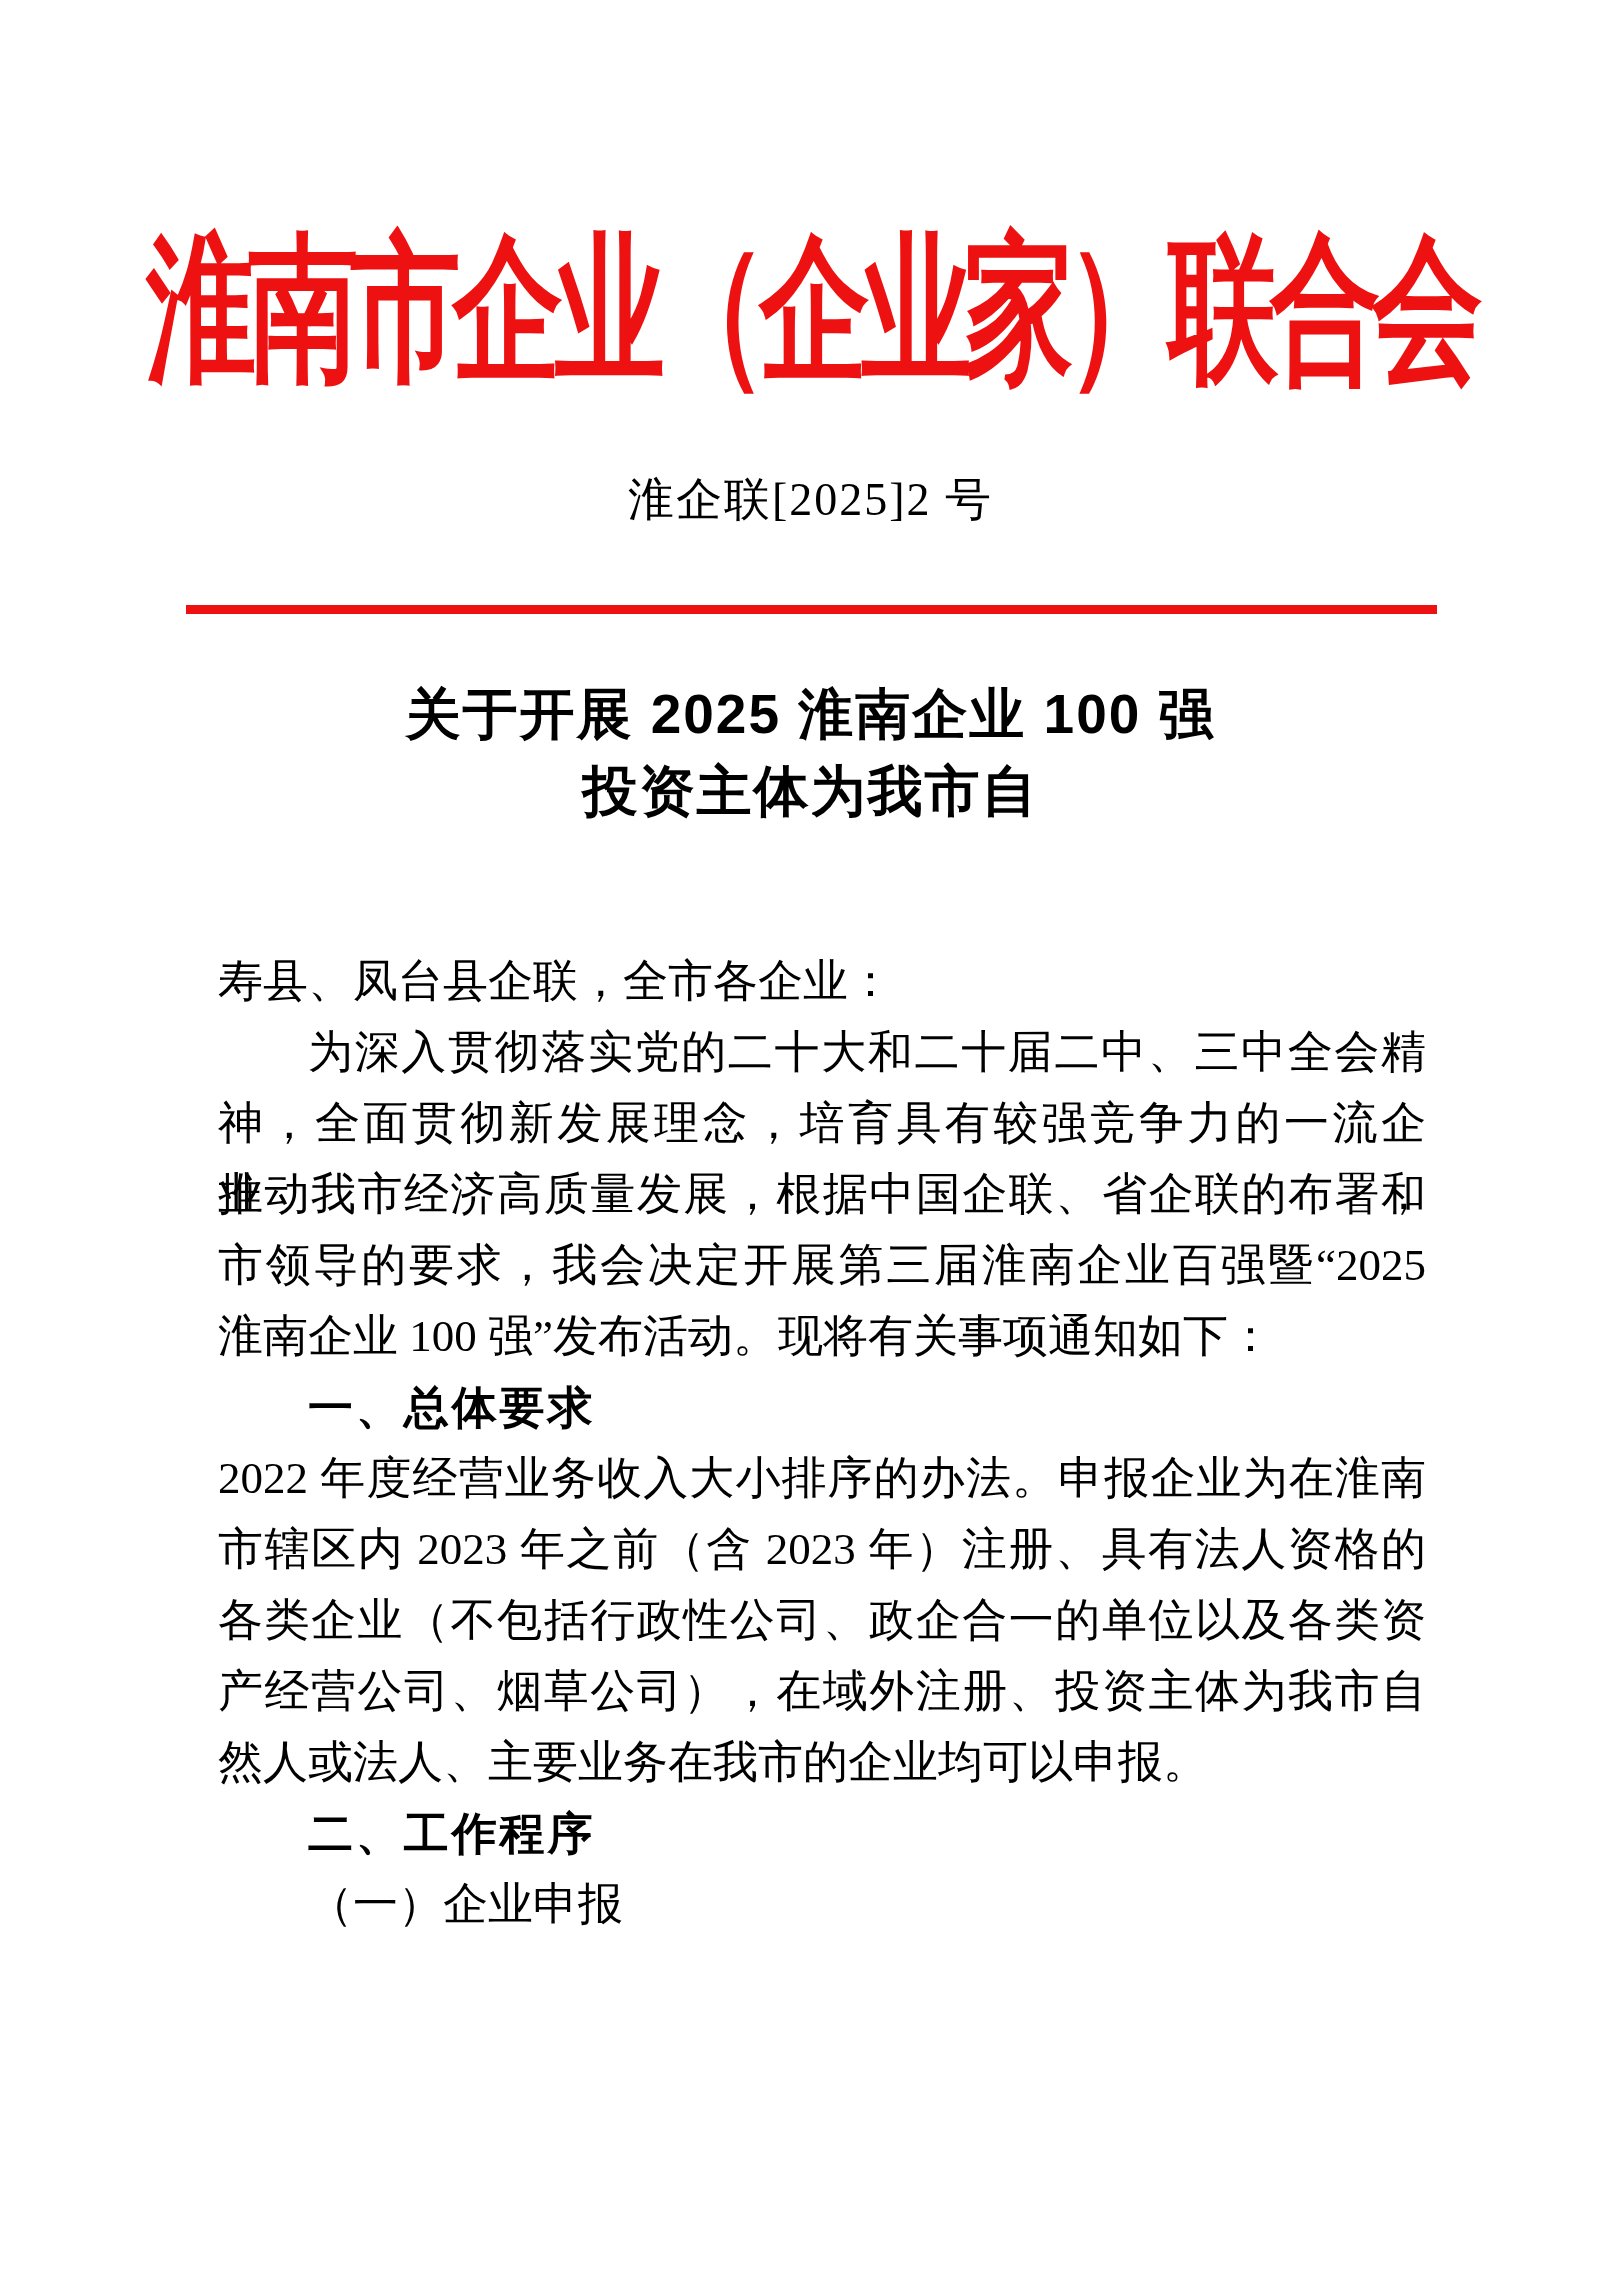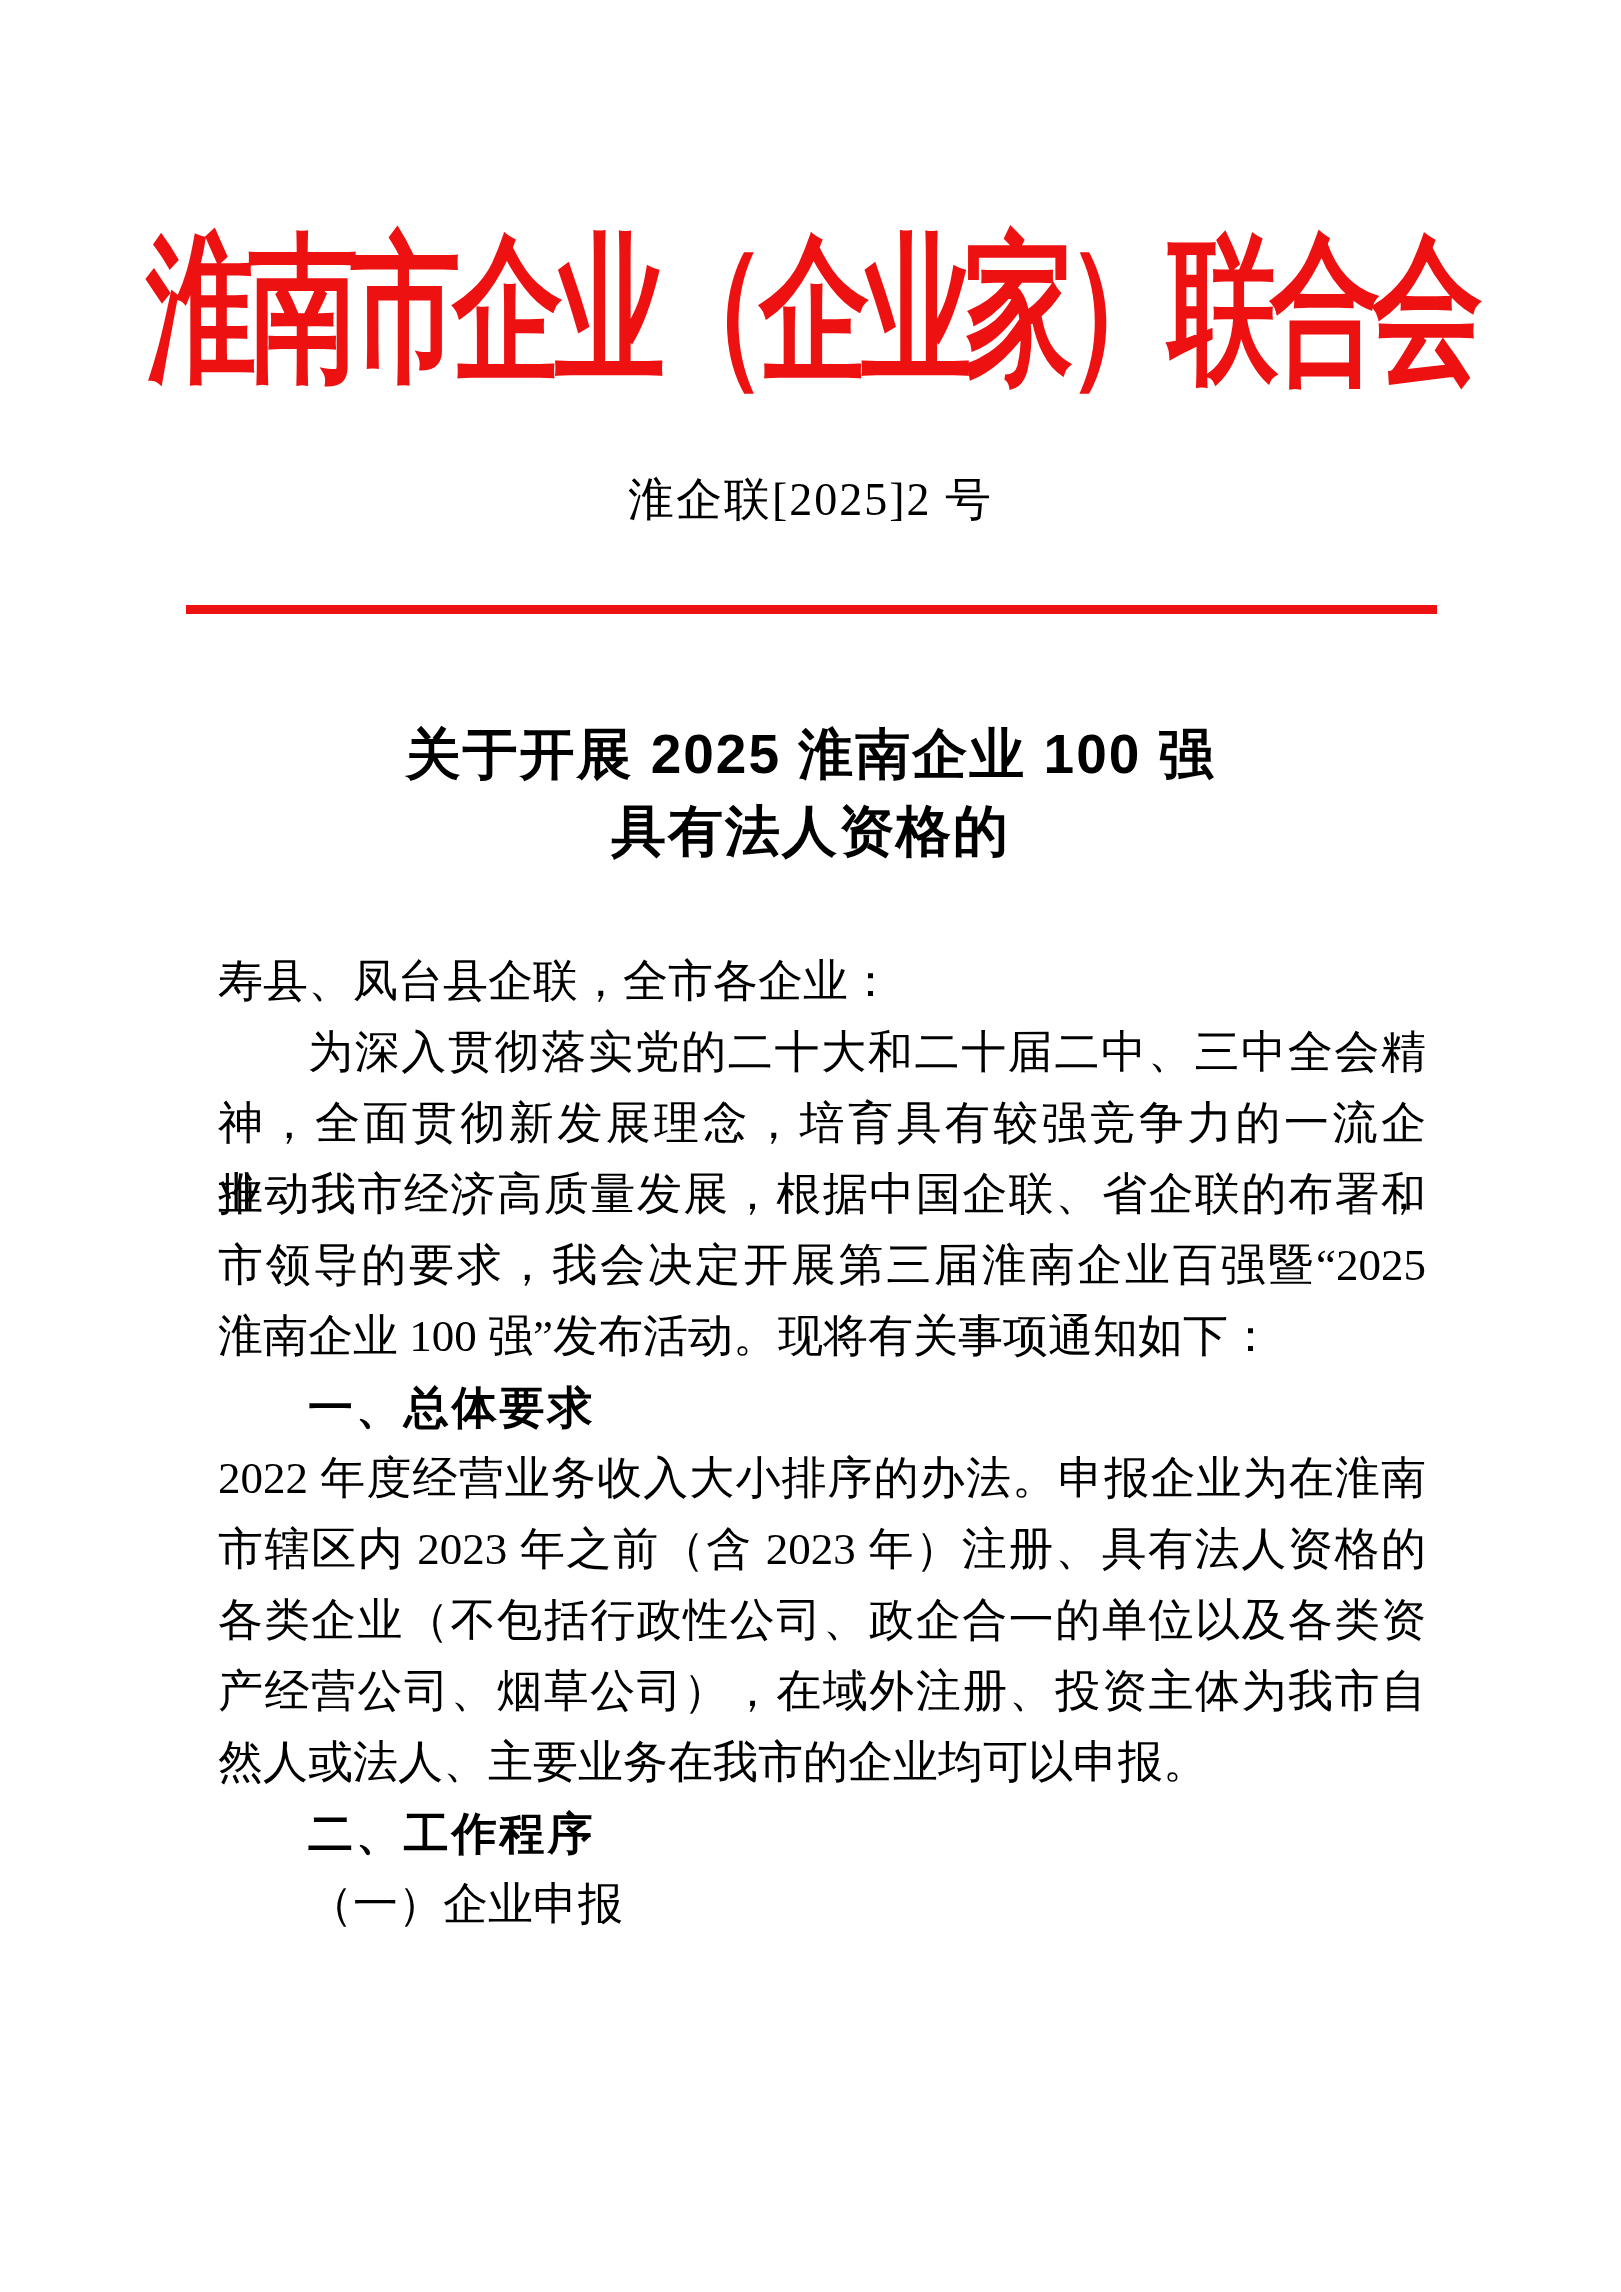--- a/index.html
+++ b/index.html
@@ -50,21 +50,21 @@
   .red-rule {
     position: absolute;
     top: 605px;
     left: 186px;
     width: 1251px;
     height: 8.8px;
   }
   
   .doc-title {
     position: absolute;
-    top: 716px;
+    top: 676px;
     left: 0;
     width: 100%;
     text-align: center;
     font-family: "Liberation Sans", "DejaVu Sans", sans-serif;
     font-weight: bold;
     font-size: 55px;
     line-height: 77px;
     letter-spacing: 2px;
   }
   
@@ -103,21 +103,21 @@
   <div class="masthead">
     <div class="masthead-inner" style="color: rgb(238, 17, 17);">淮南市企业（企业家）联合会</div>
   </div>
 
   <div class="doc-number">淮企联[2025]2 号</div>
 
   <div class="red-rule" style="background: rgb(238, 17, 17);"></div>
 
   <div class="doc-title">
     <div>关于开展 2025 淮南企业 100 强</div>
-    <div>具有法人资格的</div>
+    <div>投资主体为我市自</div>
   </div>
 
   <div class="body-block">
       <div class="line">寿县、凤台县企联，全市各企业：</div>
       <div class="line justify indent">为深入贯彻落实党的二十大和二十届二中、三中全会精</div>
       <div class="line justify">神，全面贯彻新发展理念，培育具有较强竞争力的一流企业，</div>
       <div class="line justify">推动我市经济高质量发展，根据中国企联、省企联的布署和</div>
       <div class="line justify">市领导的要求，我会决定开展第三届淮南企业百强暨“2025</div>
       <div class="line">淮南企业 100 强”发布活动。现将有关事项通知如下：</div>
       <div class="line indent bold">一、总体要求</div>

